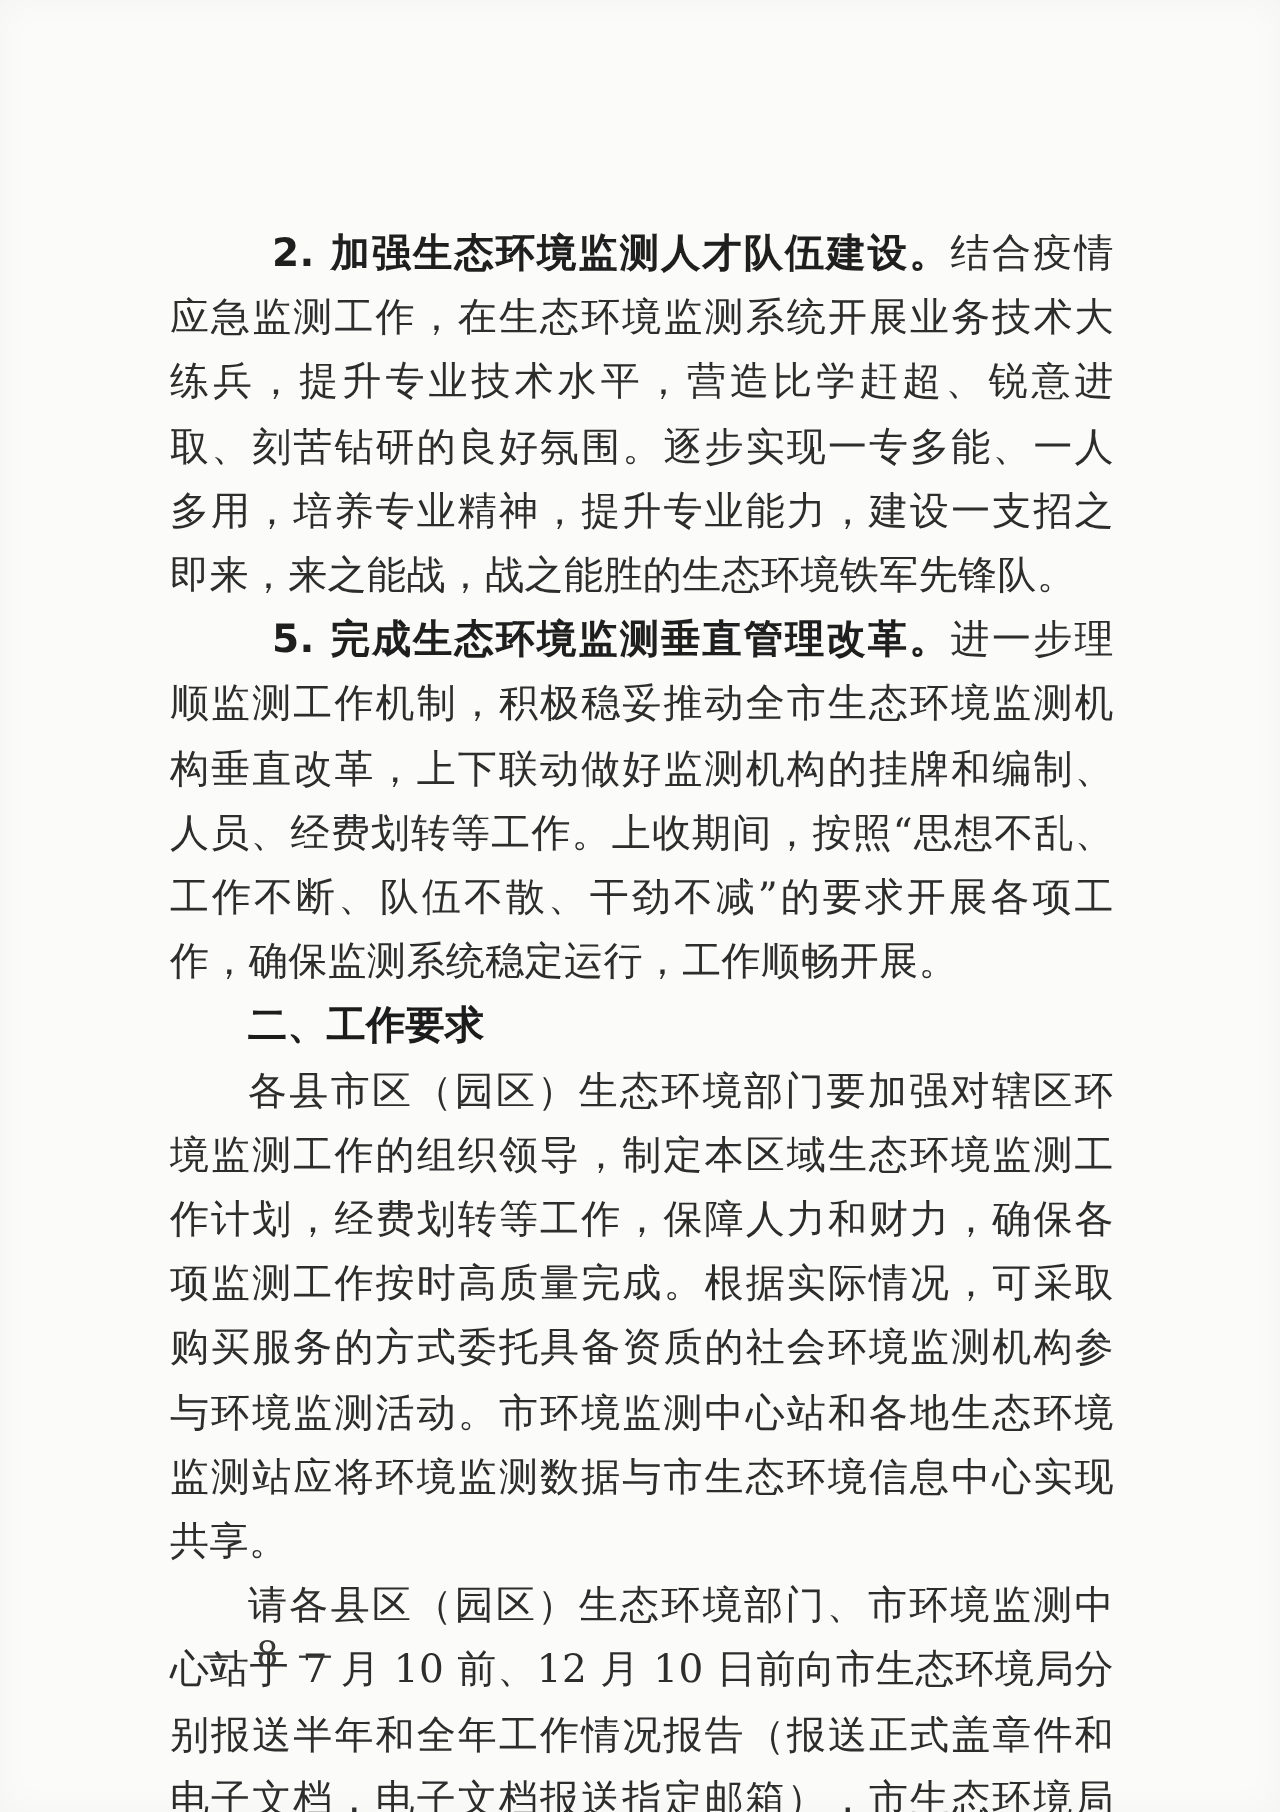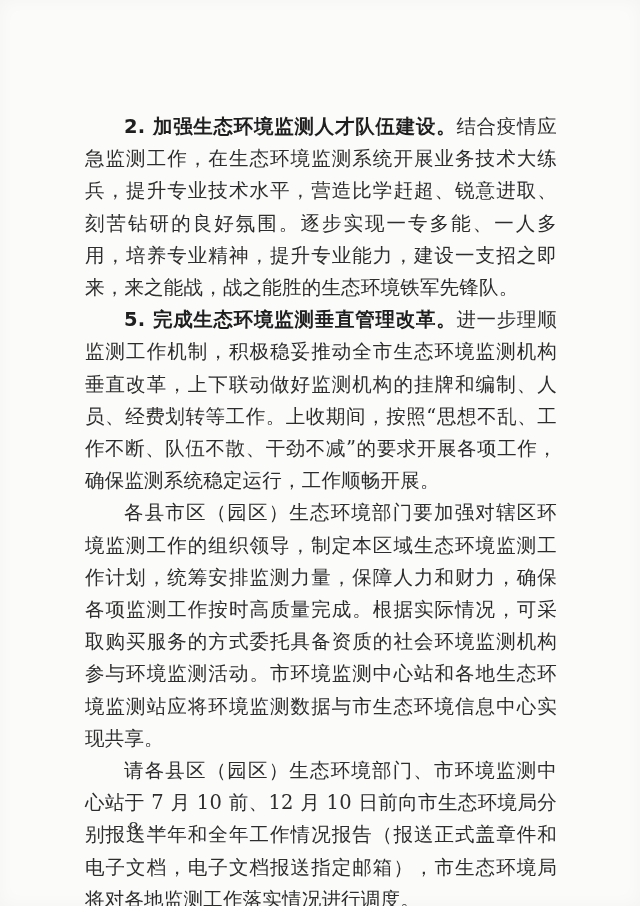--- a/index.html
+++ b/index.html
@@ -30,20 +30,21 @@
     letter-spacing: 0.2px;
   }
   .para {
     margin: 0;
     text-indent: 2em;
   }
   .lead {
     font-family: "DejaVu Sans", "Liberation Sans", sans-serif;
     font-weight: 700;
     color: #1f1f1f;
+    margin-left: 12px;
   }
   .section-heading {
     margin: 0;
     text-indent: 2em;
     font-family: "DejaVu Sans", "Liberation Sans", sans-serif;
     font-weight: 700;
     color: #1c1c1c;
   }
   .page-number {
     position: absolute;
@@ -58,21 +59,22 @@
 </head>
 <body>
 
 <div class="page">
   <div class="content">
 
     <p class="para"><span class="lead">2. 加强生态环境监测人才队伍建设。</span><span>结合疫情应急监测工作，在生态环境监测系统开展业务技术大练兵，提升专业技术水平，营造比学赶超、锐意进取、刻苦钻研的良好氛围。逐步实现一专多能、一人多用，培养专业精神，提升专业能力，建设一支招之即来，来之能战，战之能胜的生态环境铁军先锋队。</span></p>
 
     <p class="para"><span class="lead">5. 完成生态环境监测垂直管理改革。</span><span>进一步理顺监测工作机制，积极稳妥推动全市生态环境监测机构垂直改革，上下联动做好监测机构的挂牌和编制、人员、经费划转等工作。上收期间，按照“思想不乱、工作不断、队伍不散、干劲不减”的要求开展各项工作，确保监测系统稳定运行，工作顺畅开展。</span></p>
 
+    <p class="section-heading">二、工作要求</p>
 
-    <p class="para">各县市区（园区）生态环境部门要加强对辖区环境监测工作的组织领导，制定本区域生态环境监测工作计划，统筹安排监测力量，保障人力和财力，确保各项监测工作按时高质量完成。根据实际情况，可采取购买服务的方式委托具备资质的社会环境监测机构参与环境监测活动。市环境监测中心站和各地生态环境监测站应将环境监测数据与市生态环境信息中心实现共享。</p>
+    <p class="para">各县市区（园区）生态环境部门要加强对辖区环境监测工作的组织领导，制定本区域生态环境监测工作计划，经费划转等工作，保障人力和财力，确保各项监测工作按时高质量完成。根据实际情况，可采取购买服务的方式委托具备资质的社会环境监测机构参与环境监测活动。市环境监测中心站和各地生态环境监测站应将环境监测数据与市生态环境信息中心实现共享。</p>
 
     <p class="para">请各县区（园区）生态环境部门、市环境监测中心站于 7 月 10 前、12 月 10 日前向市生态环境局分别报送半年和全年工作情况报告（报送正式盖章件和电子文档，电子文档报送指定邮箱），市生态环境局将对各地监测工作落实情况进行调度。</p>
 
   </div>
 
   <div class="page-number">— 8 —</div>
 </div>
 
 </body></html>

